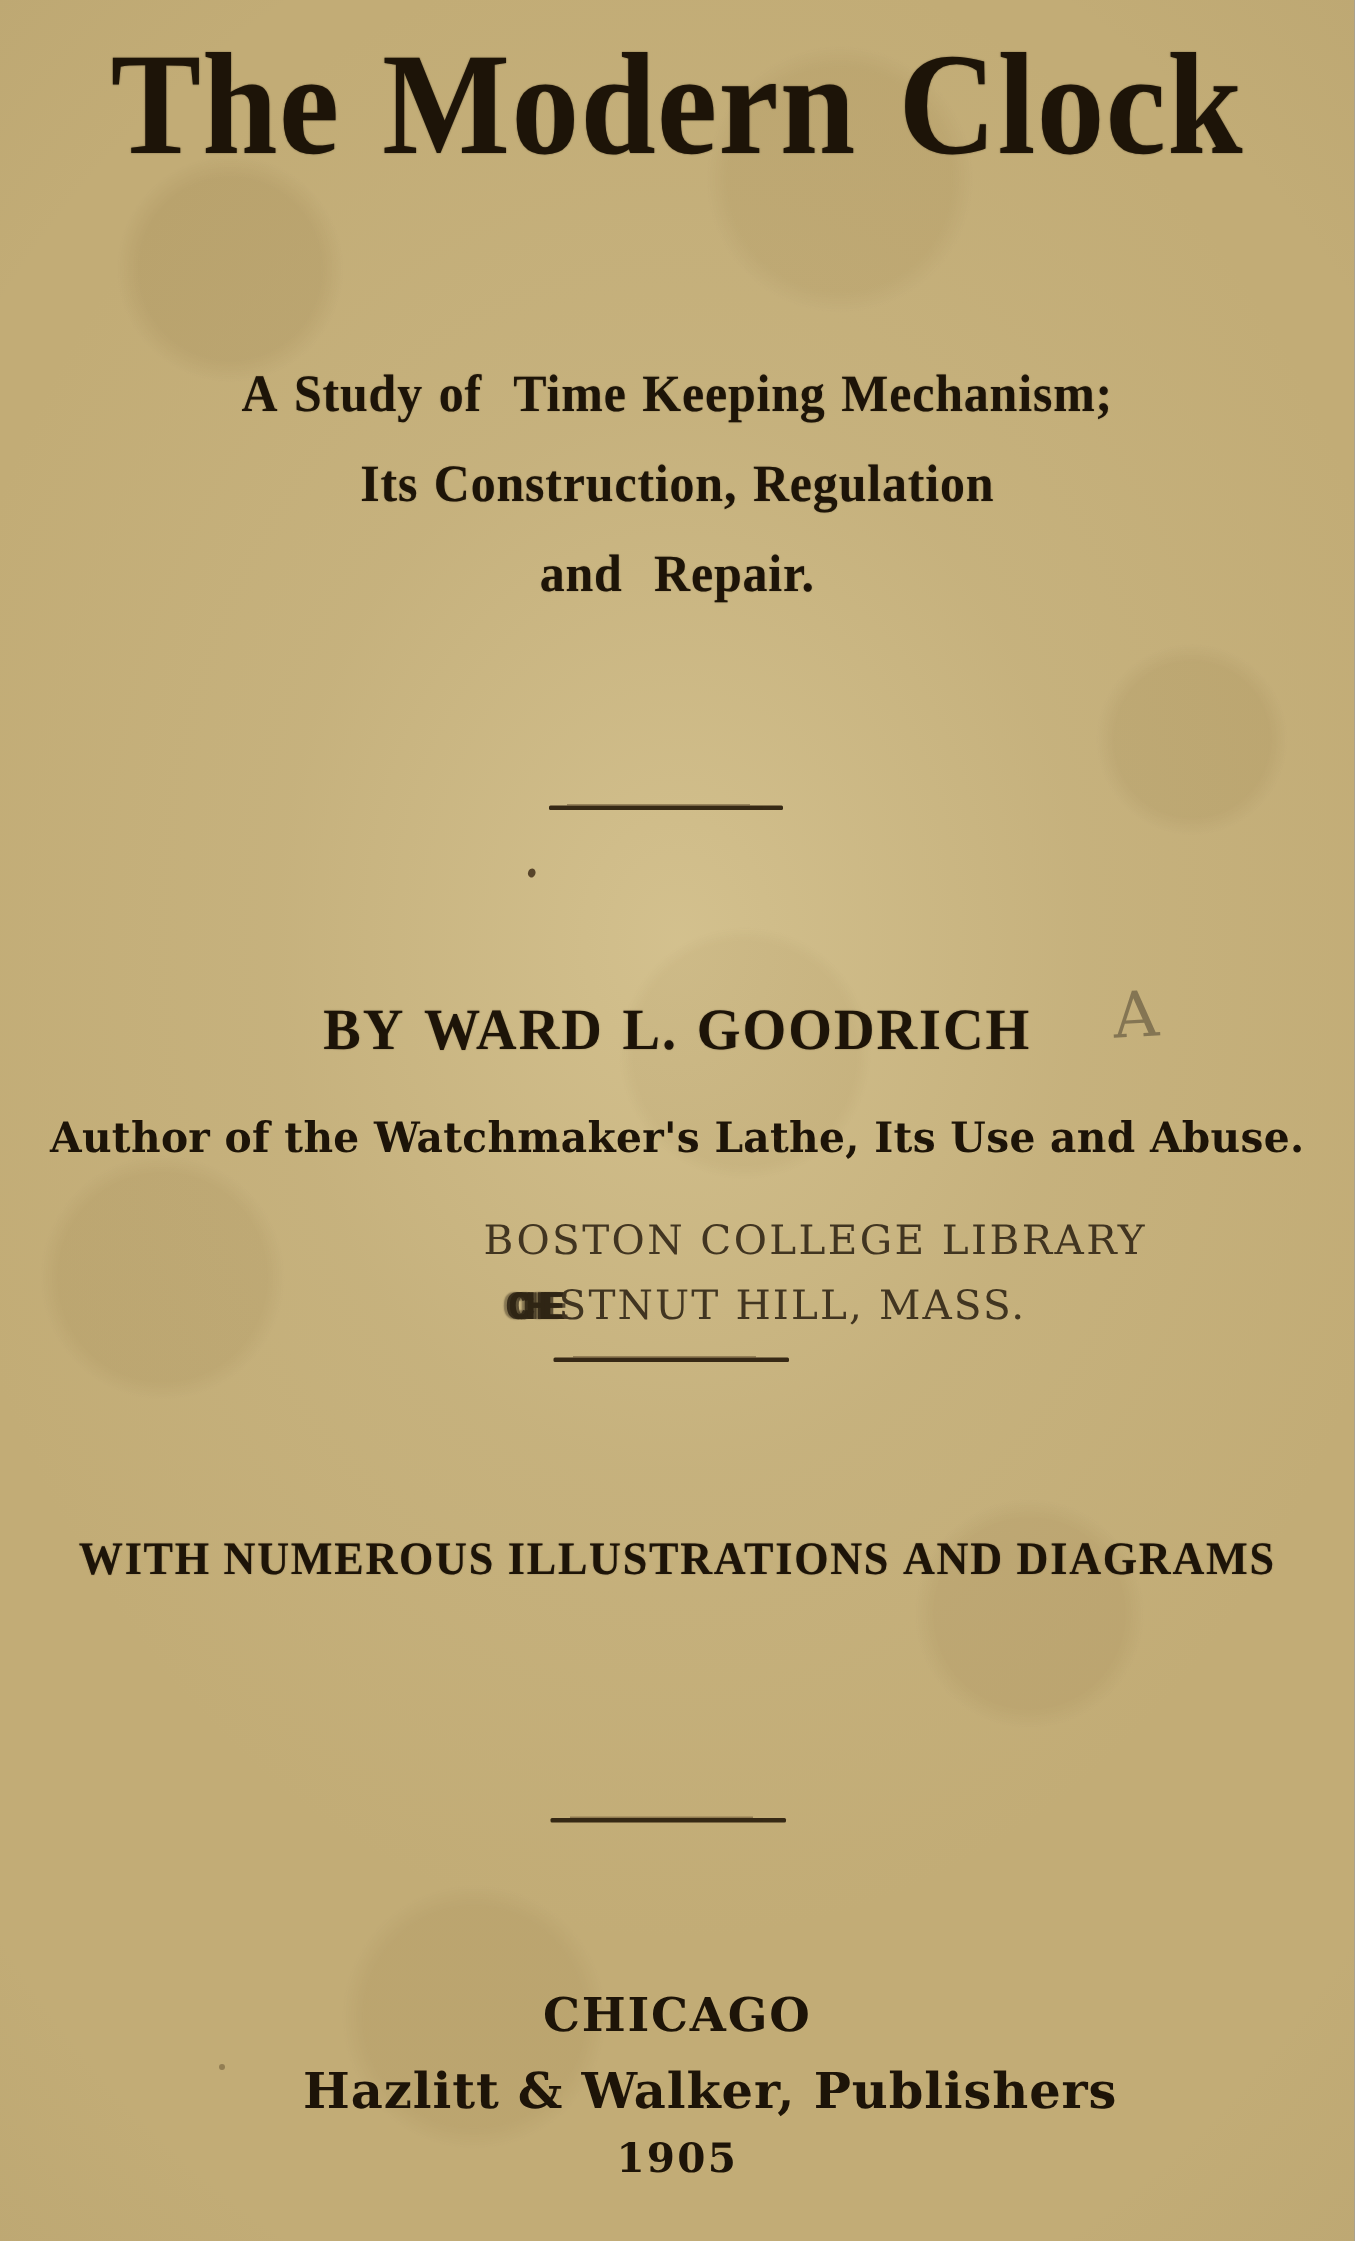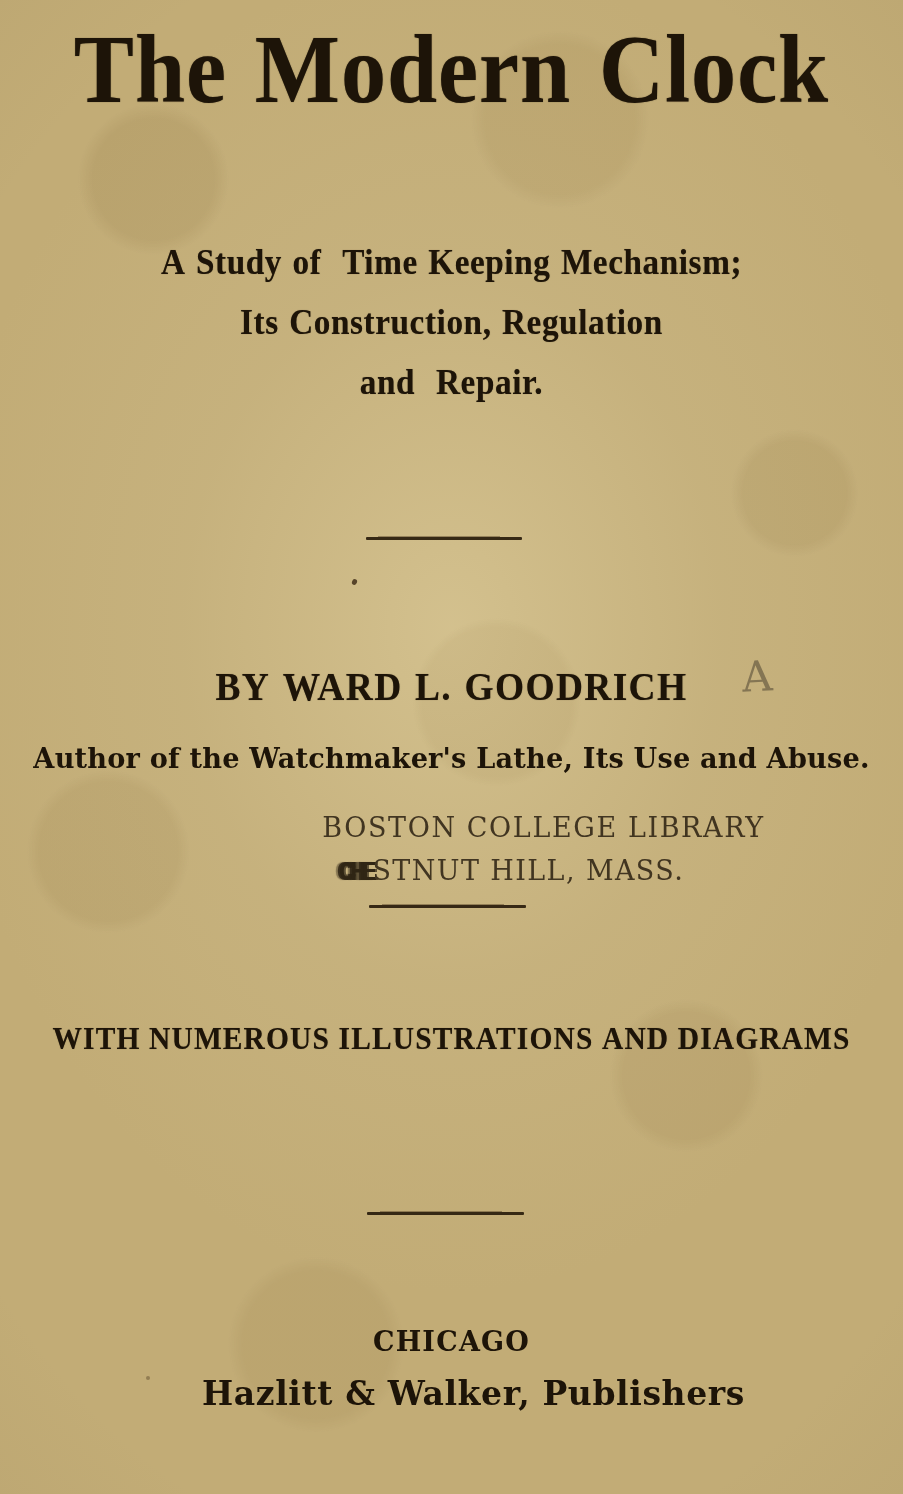--- a/index.html
+++ b/index.html
@@ -192,21 +192,21 @@
   }
   .illus .sp { display: inline-block; width: 9px; }
 
   
   .imprint {
     font-family: "DejaVu Serif", serif;
     font-weight: 700;
   }
   .imp-city {
     top: 1326px;
-    font-size: 27px;
+    font-size: 31px;
     letter-spacing: 1.2px;
   }
   .imp-pub {
     top: 1374px;
     font-size: 33px;
     letter-spacing: 0.6px;
     padding-left: 22px;
   }
   .imp-year {
     top: 1424px;
@@ -258,16 +258,17 @@
   <div class="rule rule-2"></div>
 
   <div class="ln illus">
     <span>WITH</span><span class="sp"></span><span>NUMEROUS</span><span class="sp"></span><span>ILLUSTRATIONS</span><span class="sp"></span><span>AND</span><span class="sp"></span><span>DIAGRAMS</span>
   </div>
 
   <div class="rule rule-3"></div>
 
   <div class="ln imprint imp-city">CHICAGO</div>
   <div class="ln imprint imp-pub">Hazlitt &amp; Walker, Publishers</div>
+  <div class="ln imprint imp-year">1905</div>
 
   <div class="speck speck-c"></div>
 
 </div>
 
 </body></html>

